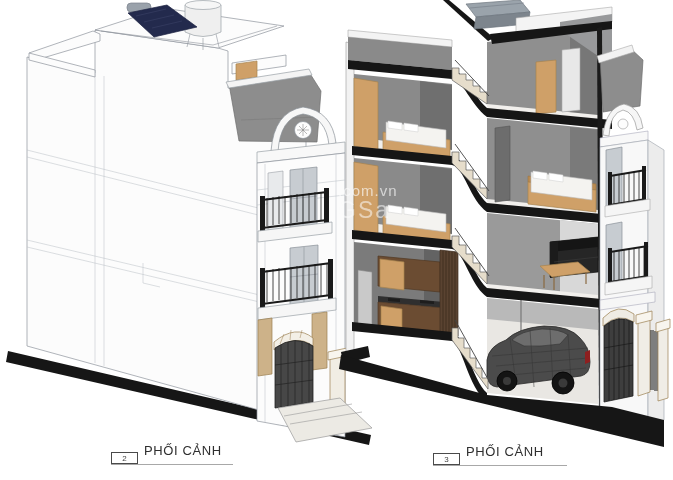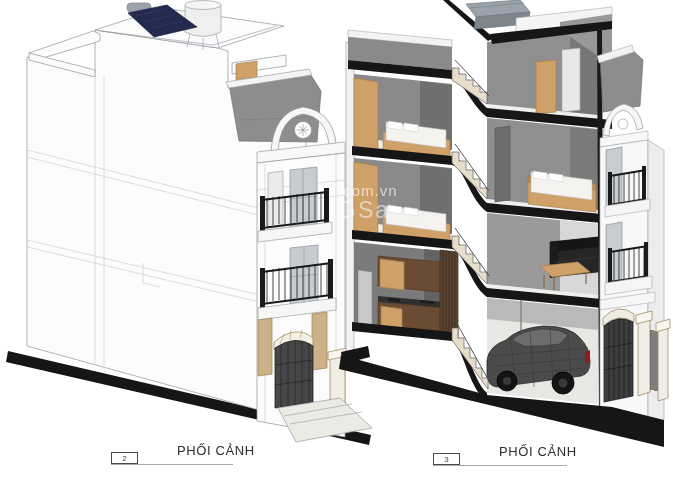--- a/index.html
+++ b/index.html
@@ -29,21 +29,21 @@
   .blk{stroke:var(--railing-black);fill:none;}
   .floorw{fill:#f1efec;stroke:none;}
   .step{fill:#e6ddcb;stroke:#5f5f5f;stroke-width:0.7;}
   
   .wm{position:absolute;left:338px;top:183px;pointer-events:none;line-height:1;}
   .wm .l1{display:block;font-size:15px;letter-spacing:1px;color:rgba(252,252,252,0.65);}
   .wm .l2{display:block;font-size:23px;font-weight:normal;letter-spacing:2px;margin-top:1px;color:rgba(252,252,252,0.55);}
   
   .tagbox{position:absolute;width:25px;height:10px;border:1.6px solid #4a4a4a;background:#fff;
           display:flex;align-items:center;justify-content:center;font-size:8px;color:#444;}
-  .vtitle{position:absolute;font-size:13px;color:#2e2e2e;letter-spacing:0.6px;white-space:nowrap;margin-left:33px;}
+  .vtitle{position:absolute;font-size:13px;color:#2e2e2e;letter-spacing:0.6px;white-space:nowrap;}
   .vline{position:absolute;height:1px;background:#a8a8a8;}
 </style>
 </head>
 <body>
 
 <div class="sheet" style="background: rgb(255, 255, 255);">
 
 <svg width="673" height="480" viewBox="0 0 673 480">
 
   <g>

